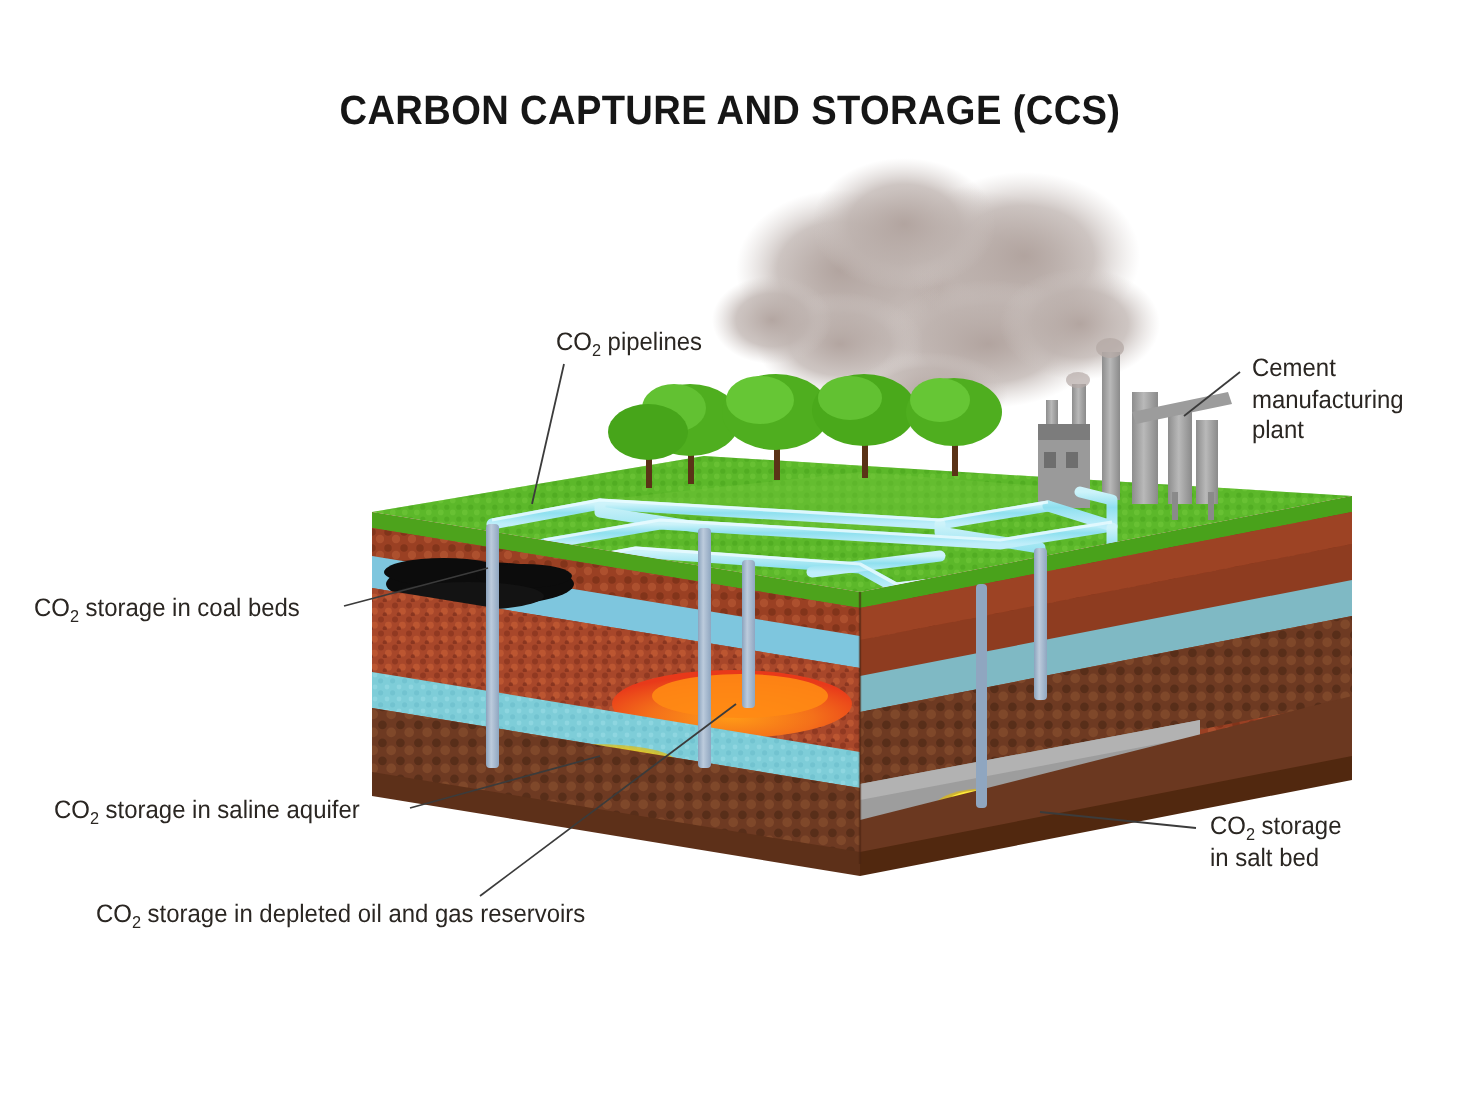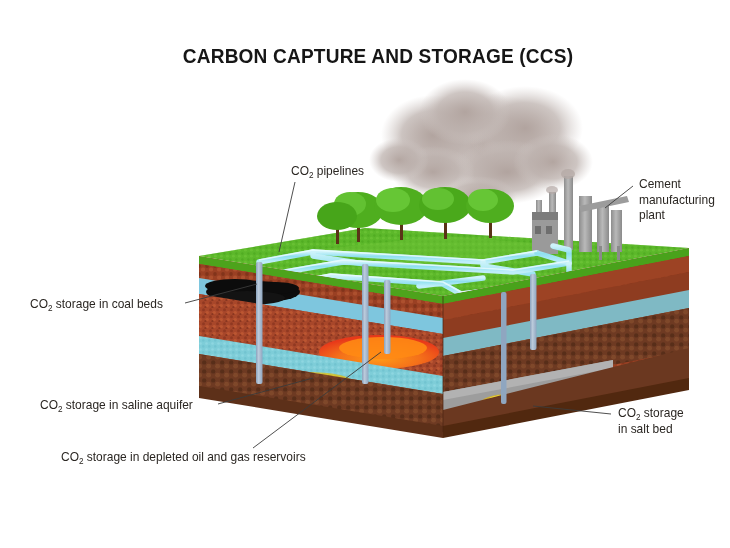--- a/index.html
+++ b/index.html
@@ -11,21 +11,21 @@
     width: 730px;
     height: 548px;
     position: relative;
     overflow: hidden;
     font-family: "Liberation Sans", sans-serif;
     color: #231f20;
   }
 
   #stage {
     position: absolute;
-    left: 13px; top: 0;
+    left: 0; top: 0;
     width: 630px; height: 548px;
     background: #ffffff;
   }
 
   
   #title {
     position: absolute;
     left: 0; top: 44px;
     width: 730px;
     text-align: center;

